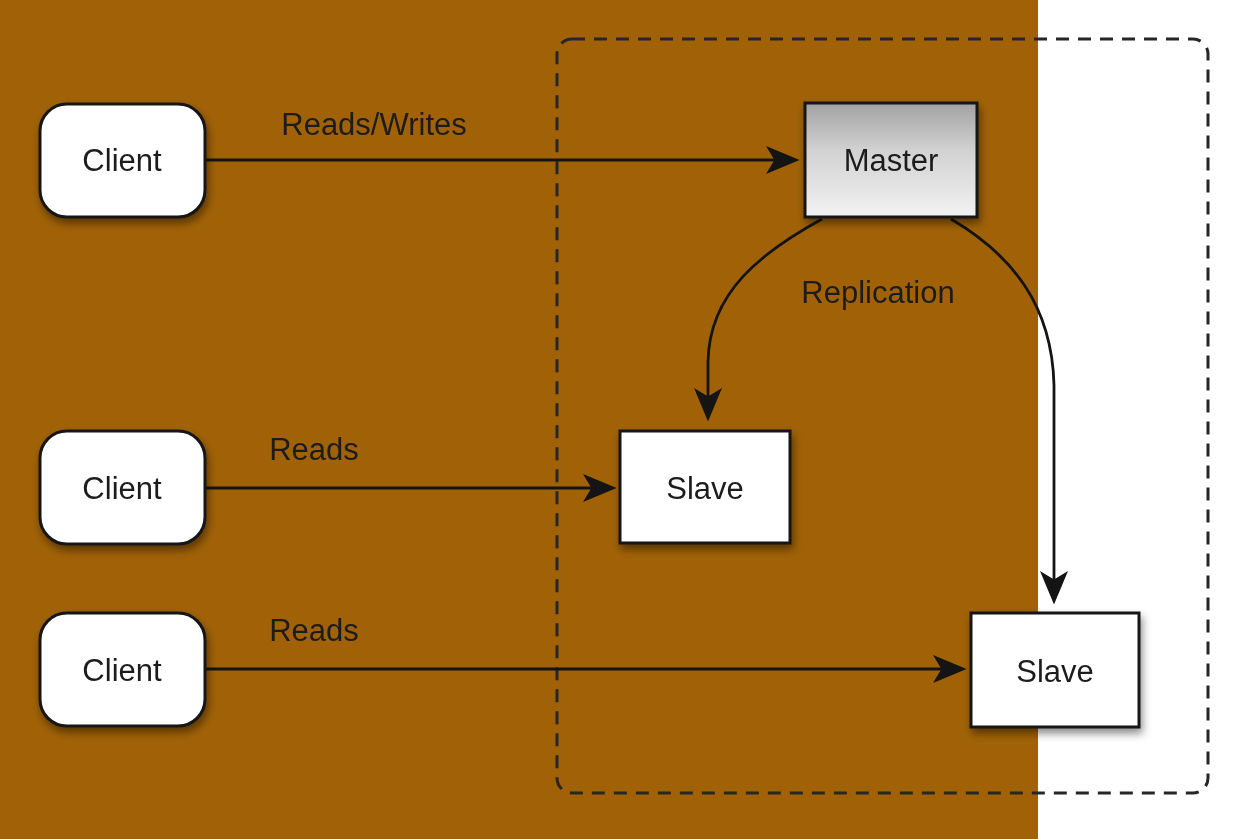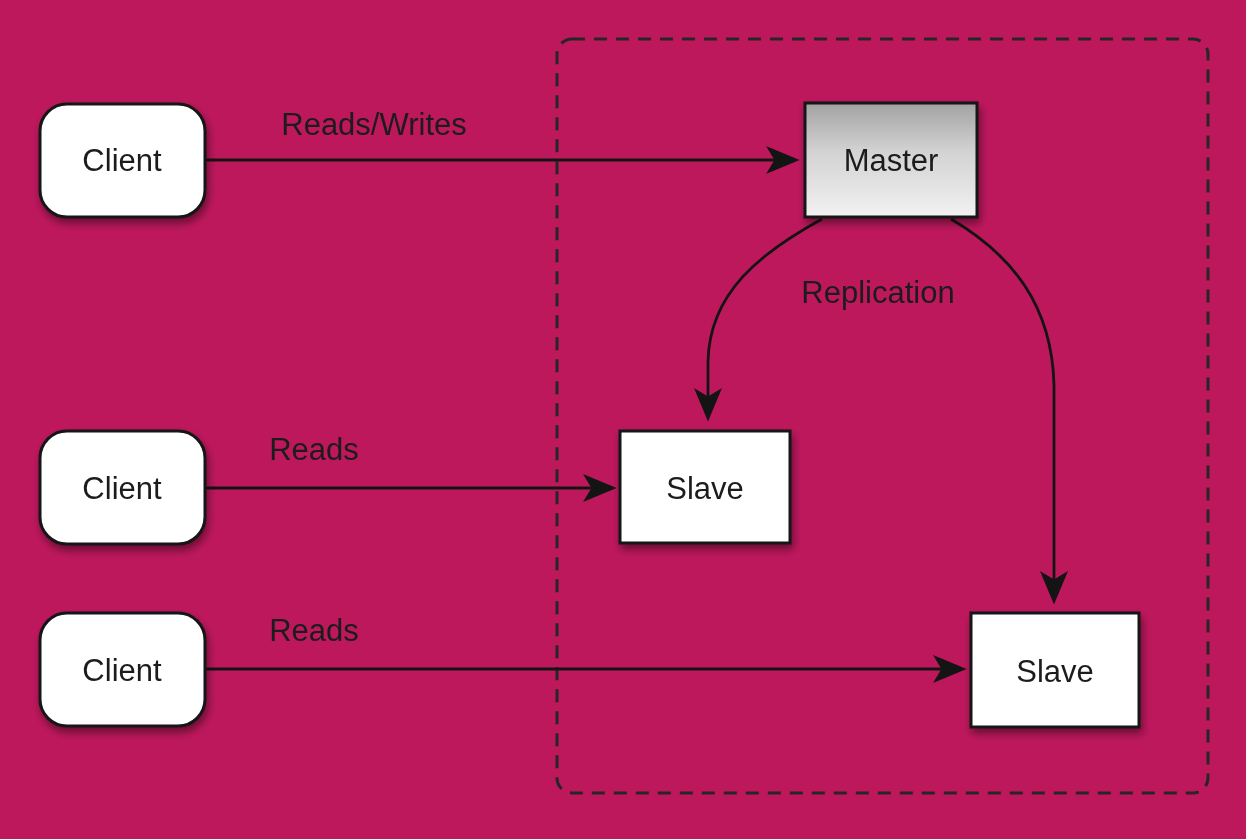--- a/index.html
+++ b/index.html
@@ -2,23 +2,23 @@
 <html><head>
 <meta charset="utf-8">
 <style>
   html, body {
     margin: 0;
     padding: 0;
     background: #ffffff;
   }
   .canvas {
     position: relative;
-    width: 1246px;
+    width: 1038px;
     height: 839px;
-    background: #be185d;
+    background: #a16207;
     font-family: "Liberation Sans", sans-serif;
   }
   svg text {
     font-family: "Liberation Sans", sans-serif;
     font-size: 31px;
     fill: #1c1c1c;
   }
   .node-box {
     stroke: #141414;
     stroke-width: 3;

